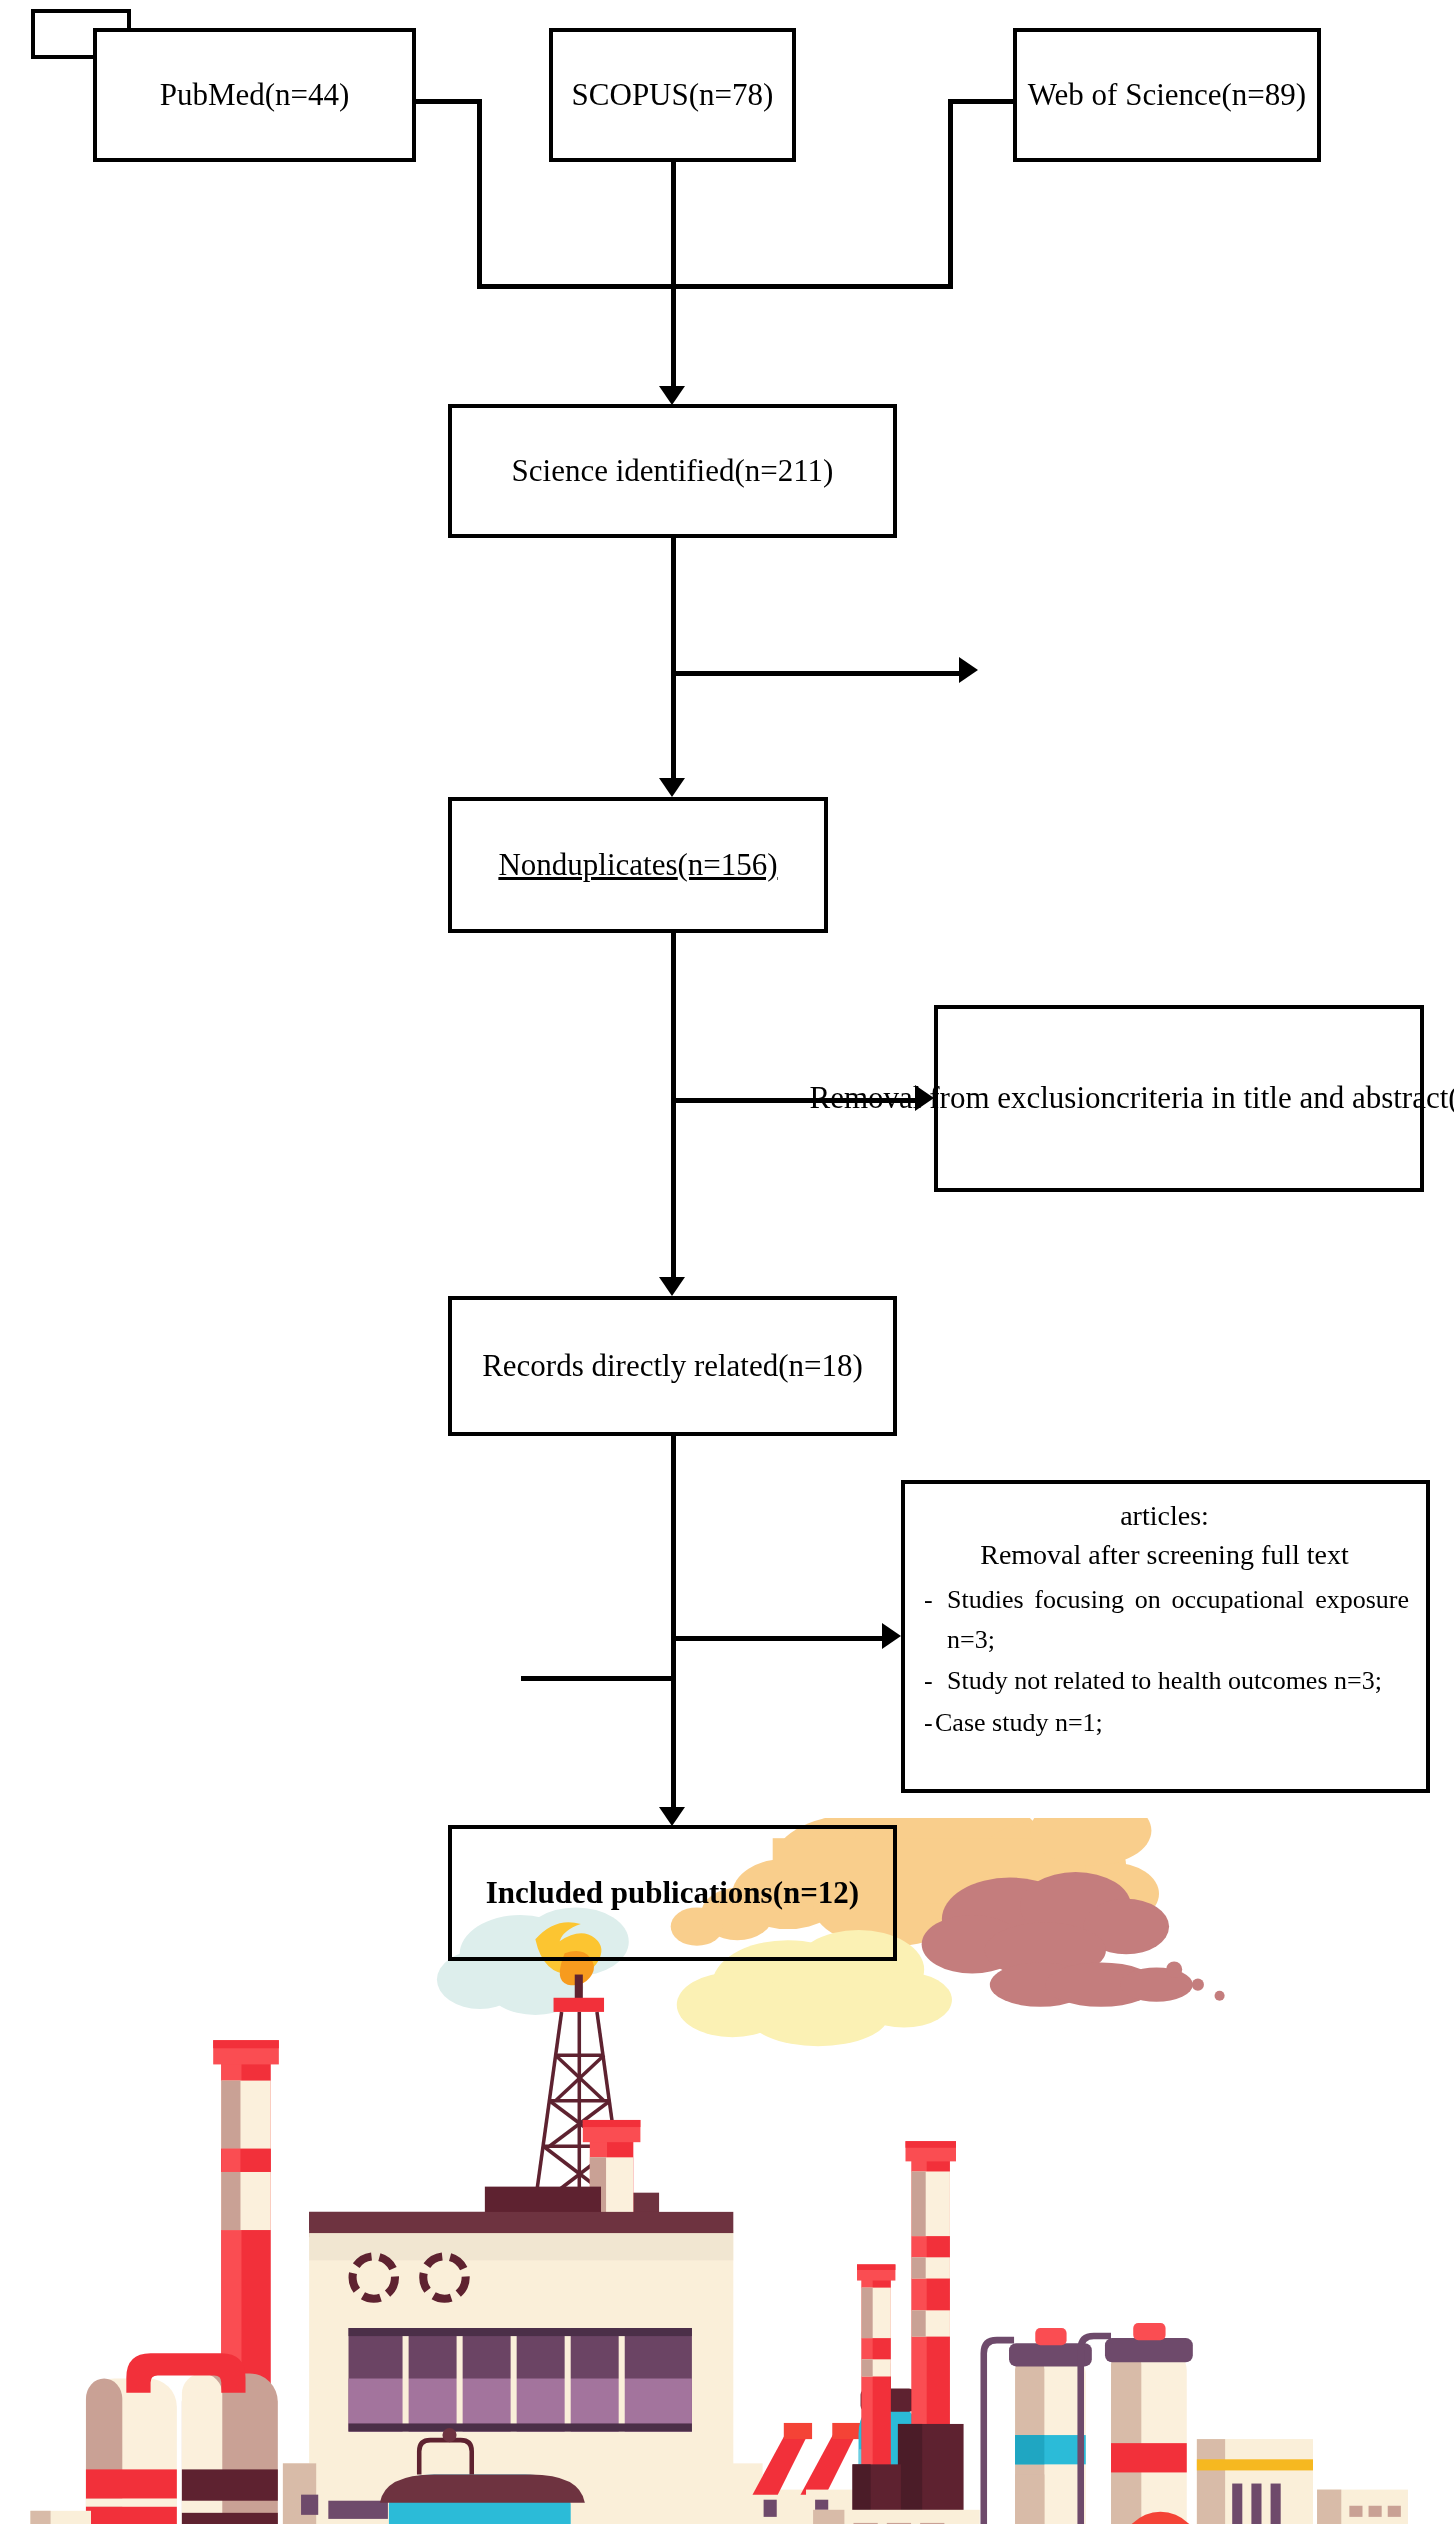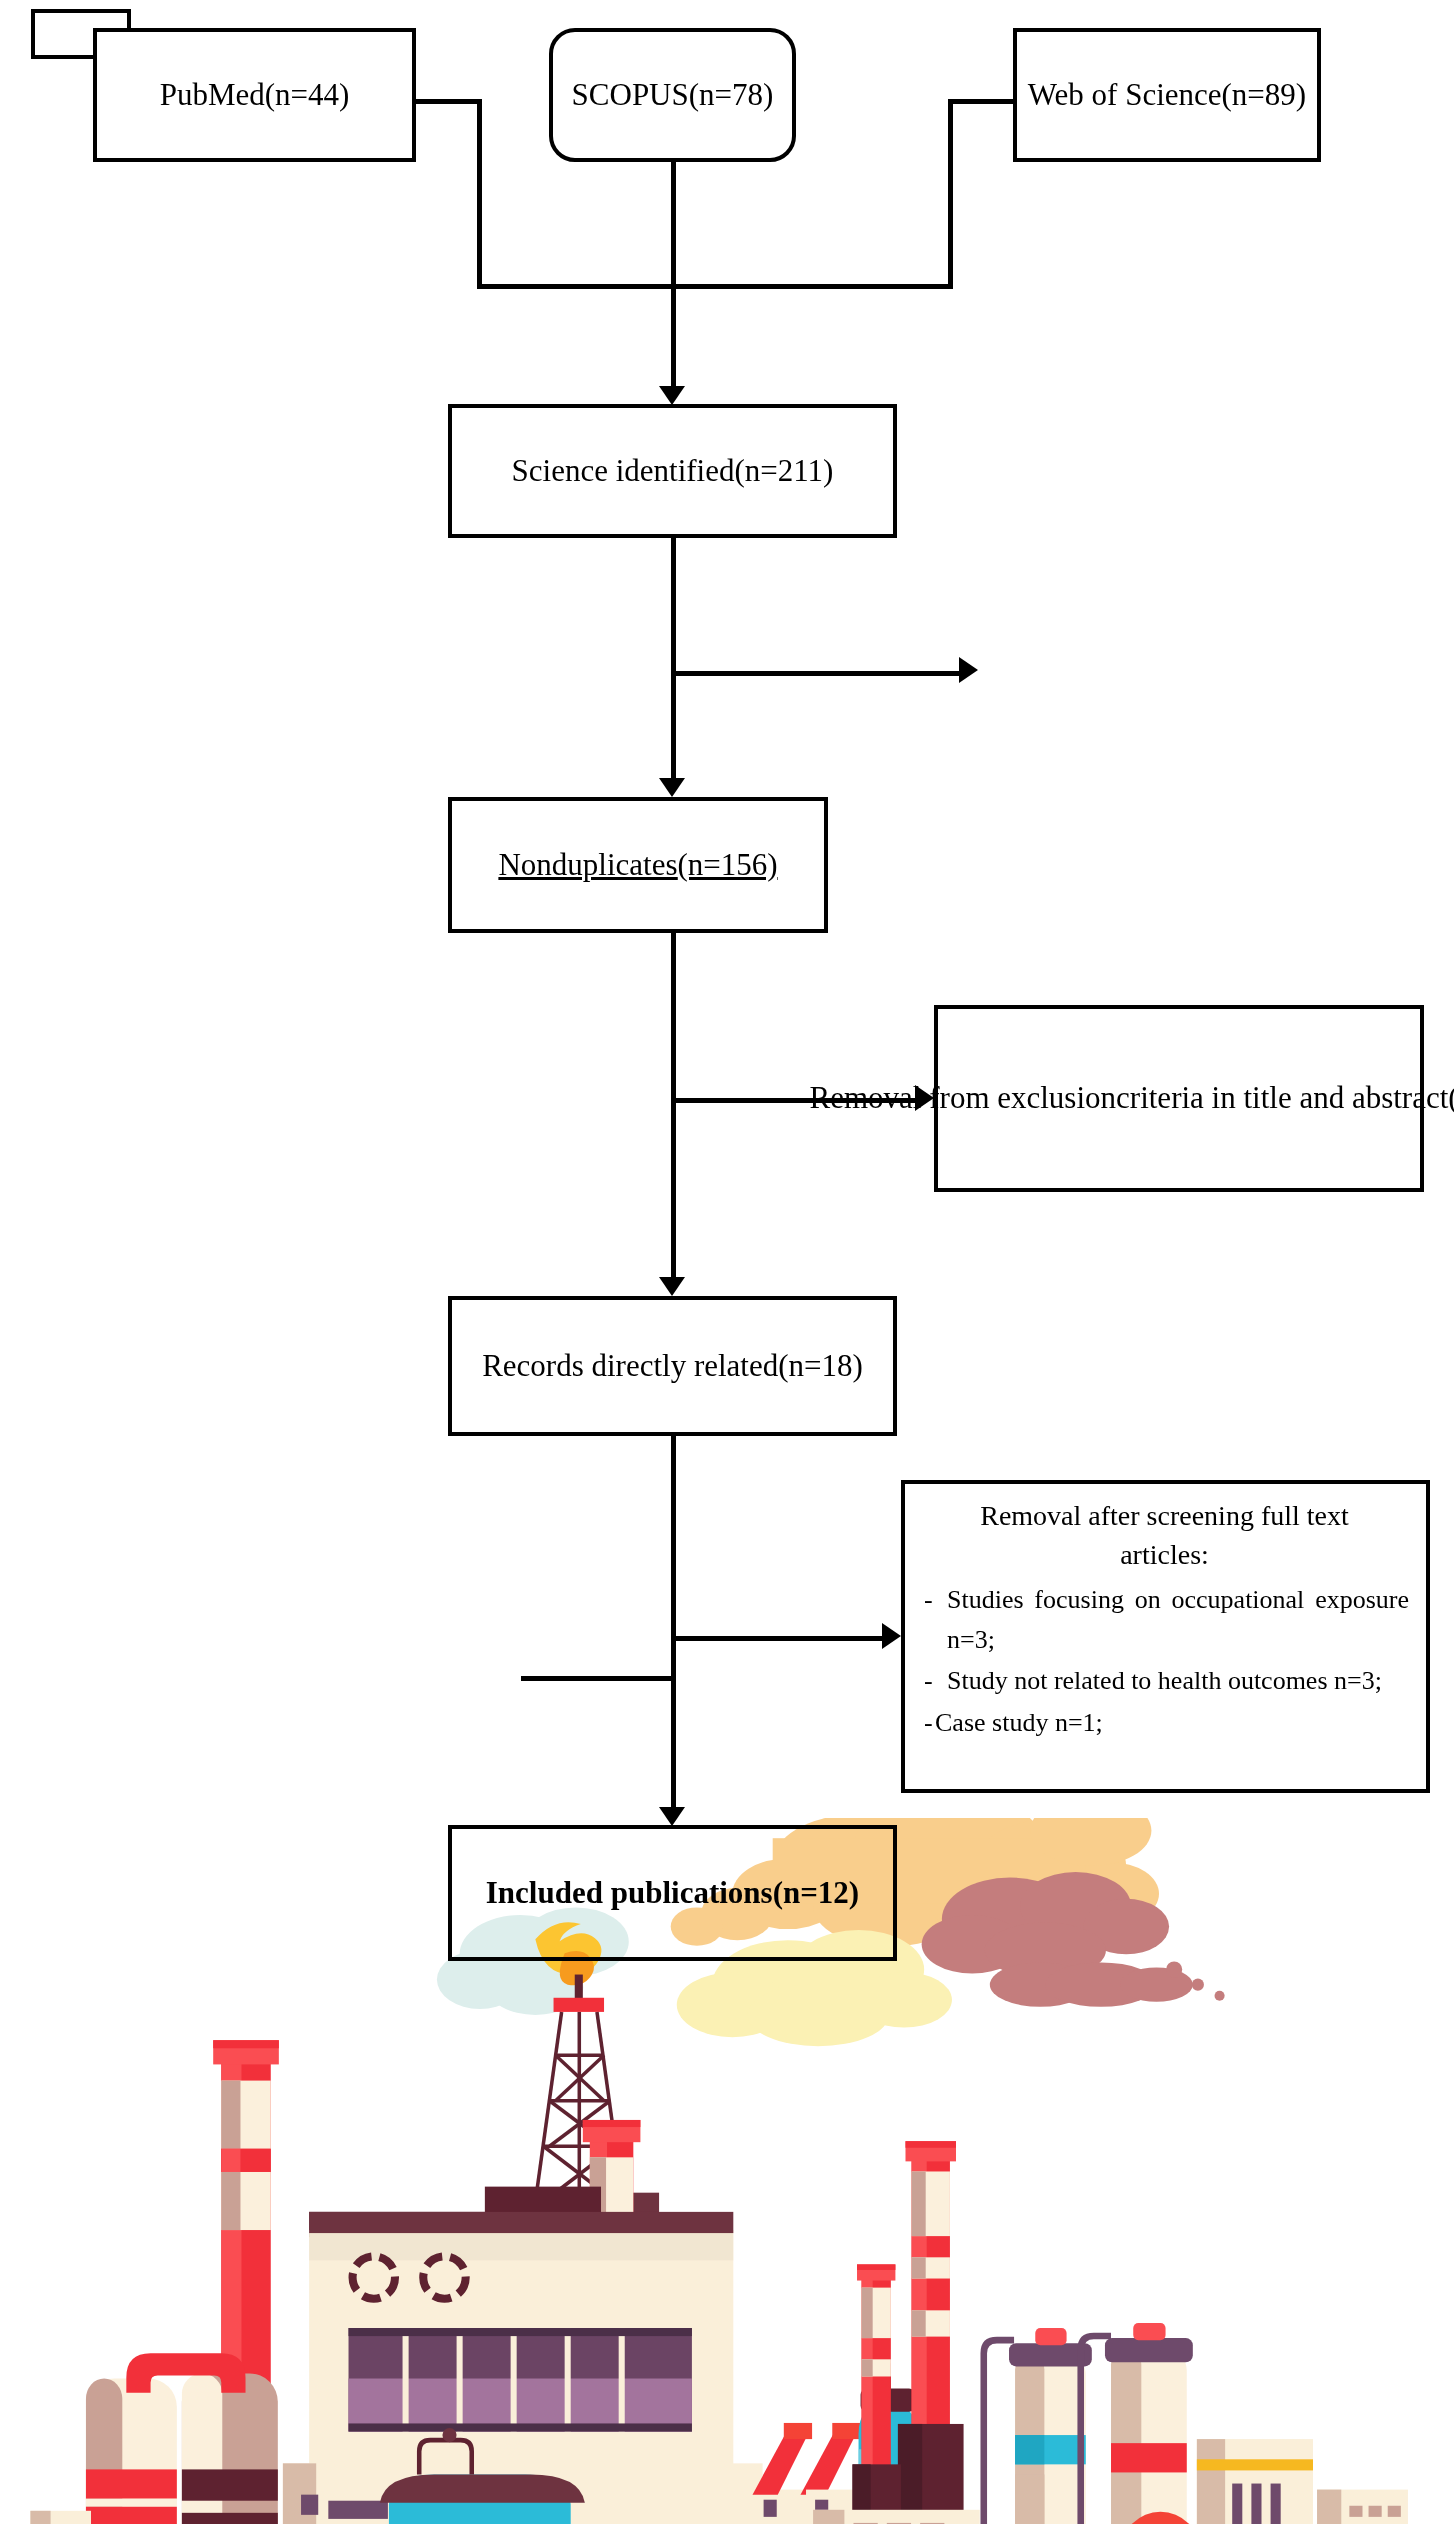--- a/index.html
+++ b/index.html
@@ -70,21 +70,21 @@
 
   <div class="box" style="left:30px;top:10px;width:101px;height:50px;
               left:31px;top:9px;width:100px;height:50px;">
   </div>
 
   <div class="box" style="left:93px;top:28px;width:323px;height:134px;">
     <span class="l">PubMed</span>
     <span class="l">(n=44)</span>
   </div>
 
-  <div class="box" style="left:549px;top:28px;width:247px;height:134px;border-radius:26px;">
+  <div class="box" style="left:549px;top:28px;width:247px;height:134px;">
     <span class="l">SCOPUS</span>
     <span class="l">(n=78)</span>
   </div>
 
   <div class="box" style="left:1013px;top:28px;width:308px;height:134px;">
     <span class="l">Web of Science</span>
     <span class="l">(n=89)</span>
   </div>
 
   <div class="hline" style="left:414px;top:99px;width:68px;"></div>
@@ -136,22 +136,22 @@
 
   <div class="vline" style="left:671px;top:1436px;height:378px;"></div>
   <div class="arrow-down" style="left:659px;top:1807px;"></div>
 
   <div class="hline" style="left:671px;top:1636px;width:214px;"></div>
   <div class="arrow-right" style="left:882px;top:1623px;"></div>
 
   <div class="hline" style="left:521px;top:1676px;width:151px;"></div>
 
   <div class="listbox" style="left:901px;top:1480px;width:529px;height:313px;">
+    <span class="head">articles:</span>
     <span class="head">Removal after screening full text</span>
-    <span class="head">articles:</span>
     <ul>
       <li>
         <span class="dash">-</span>
         <span>Studies focusing on occupational exposure n=3;</span>
       </li>
       <li>
         <span class="dash">-</span>
         <span>Study not related to health outcomes n=3;</span>
       </li>
       <li class="tight">

